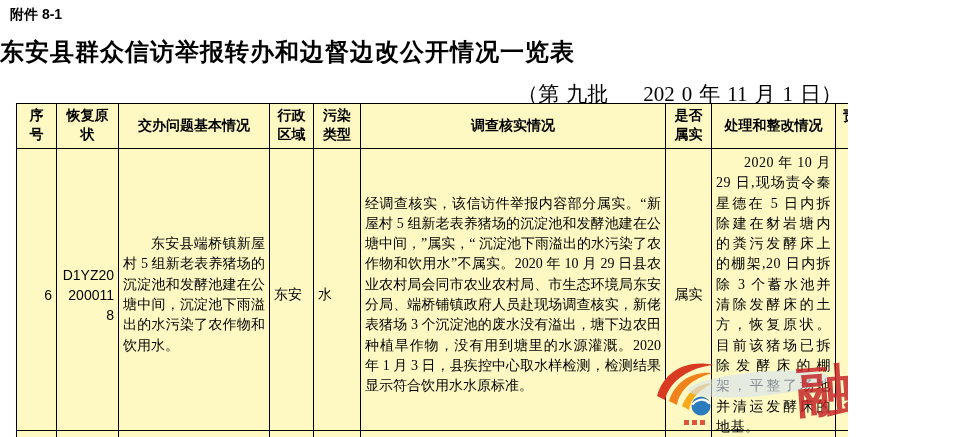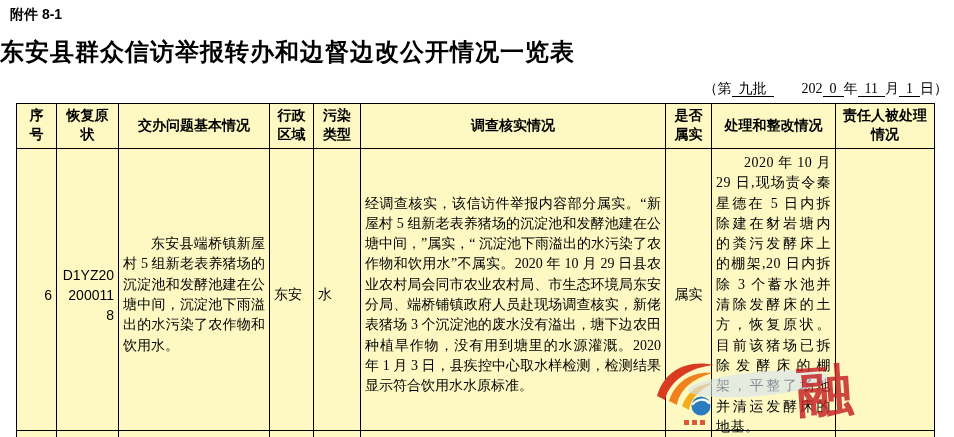--- a/index.html
+++ b/index.html
@@ -1,31 +1,31 @@
 <!DOCTYPE html>
 <html><head>
 <meta charset="utf-8">
 <style>
   html,body{margin:0;padding:0;background:#fff;}
   #canvas{
-    position:relative;width:954px;height:437px;background:#fff;overflow:hidden;
+    position:relative;width:848px;height:437px;background:#fff;overflow:hidden;
     font-family:"Liberation Serif","DejaVu Serif",serif;color:#000;
   }
   .attachment{
     position:absolute;left:10px;top:6px;
     font-family:"Liberation Sans","DejaVu Sans",sans-serif;
     font-weight:bold;font-size:14px;
   }
   .doc-title{
     position:absolute;left:0;top:36px;width:954px;
     font-family:"Liberation Sans","DejaVu Sans",sans-serif;
     font-weight:bold;font-size:24px;letter-spacing:1px;
   }
   .subtitle{
-    position:absolute;right:6px;top:80px;font-size:14px;white-space:nowrap;
+    position:absolute;right:6px;top:80px;font-size:21px;white-space:nowrap;
   }
   .subtitle .u{border-bottom:1px solid #000;padding:0 7px;}
   .subtitle .gap{display:inline-block;width:28px;}
   table.main{
     position:absolute;left:16px;top:103px;width:918px;
     border-collapse:collapse;table-layout:fixed;background:#fef9c3;
   }
   table.main th,table.main td{
     border:1px solid #000;padding:4px 4px;vertical-align:middle;
     font-size:14px;line-height:1.45;overflow:hidden;

